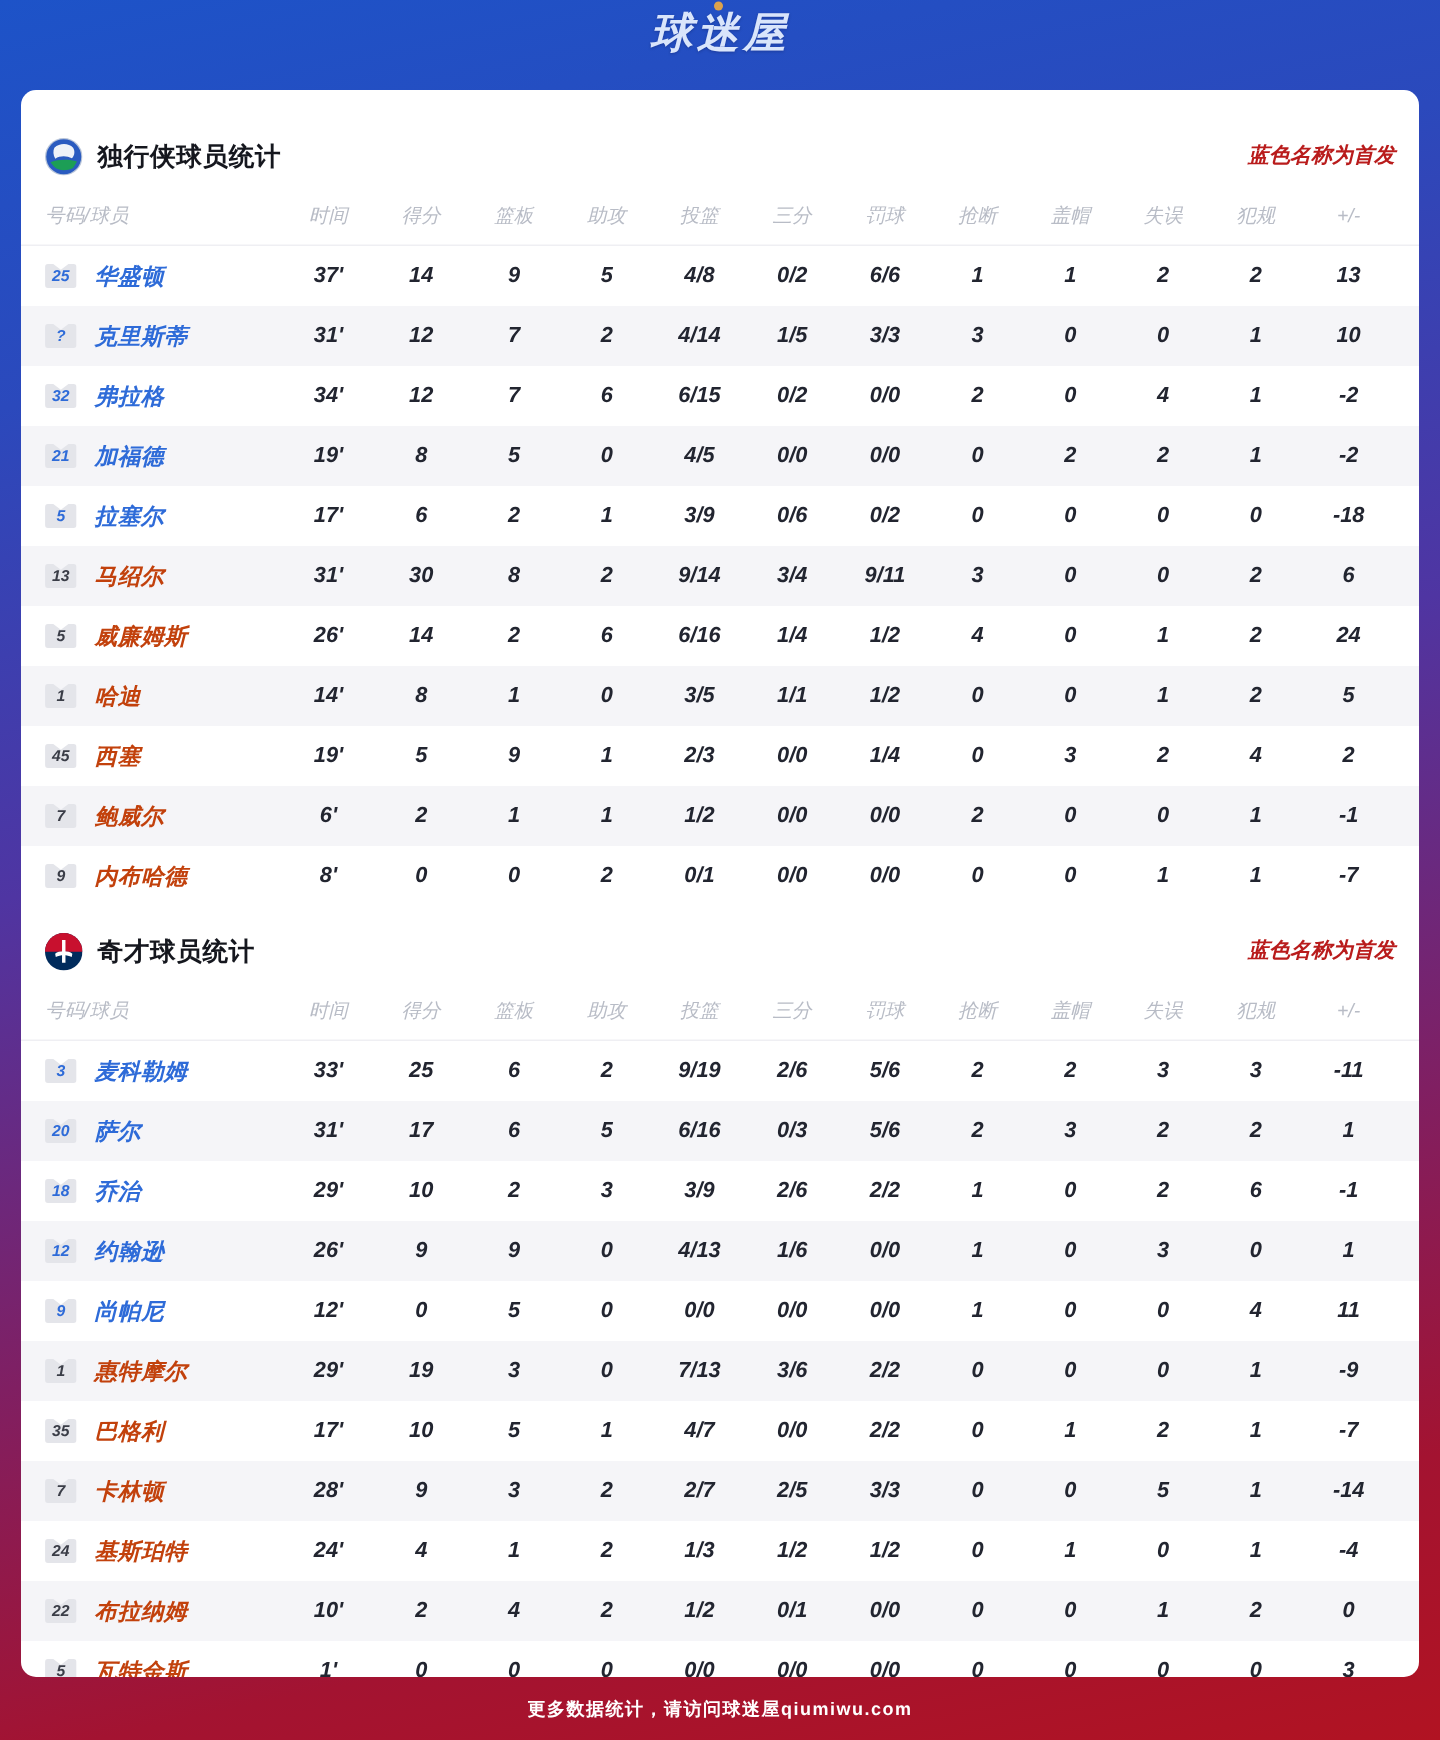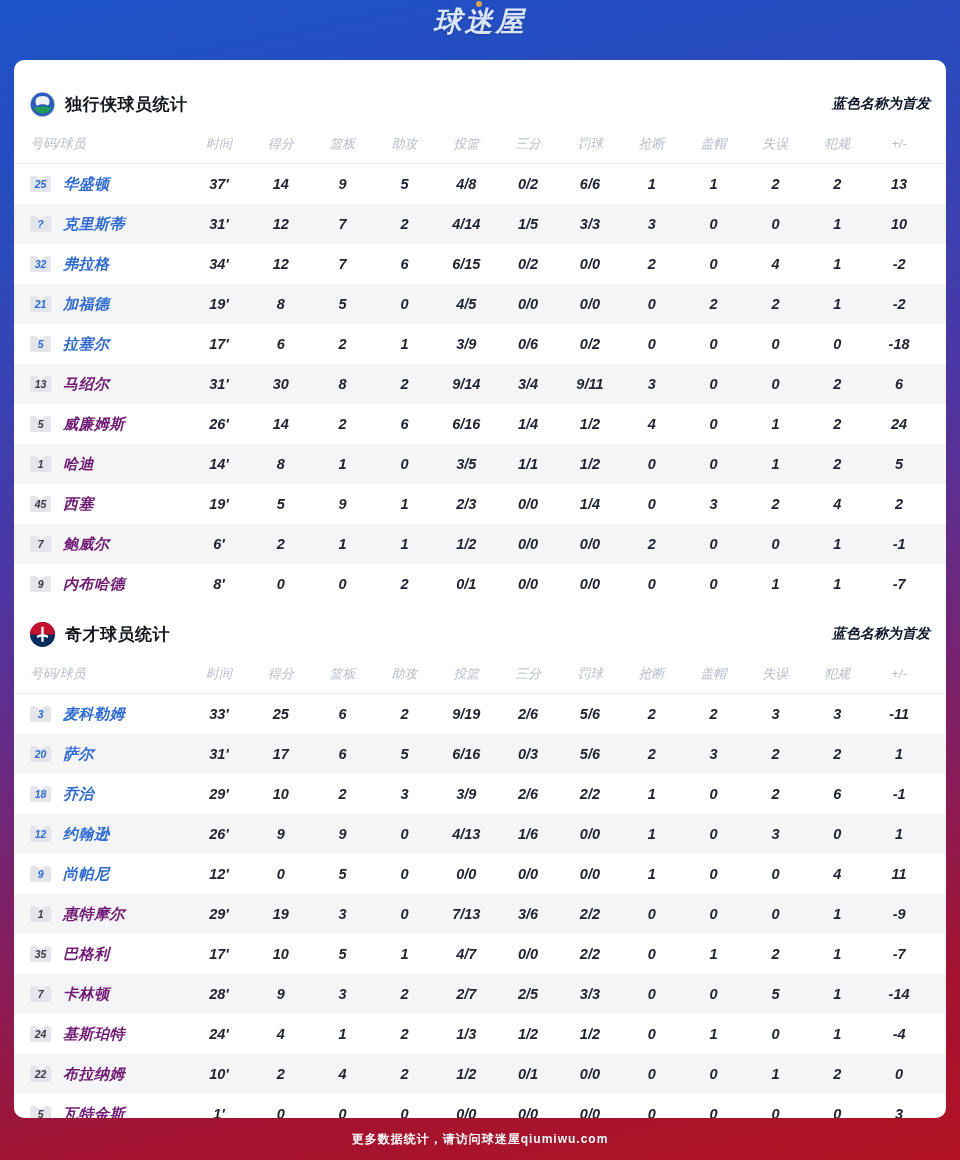--- a/index.html
+++ b/index.html
@@ -22,38 +22,38 @@
   .card {
     position:absolute; left:14px; top:60px; width:932px; height:1058px;
     background:#ffffff; border-radius:10px; overflow:hidden;
   }
   .table-section.first { padding-top:24px; }
   .table-section.second { padding-top:10px; }
   .section-header { display:flex; align-items:center; height:40px; padding:0 16px; }
   .team-icon { width:25px; height:25px; margin-right:10px; flex:0 0 auto; }
   .team-icon svg { width:100%; height:100%; display:block; }
   .section-title { font-size:17px; font-weight:700; color:#15171e; letter-spacing:.5px; }
-  .legend { margin-left:auto; font-size:14px; font-weight:600; color:#0f172a; font-style:italic; }
+  .legend { margin-left:auto; font-size:14px; font-weight:600; color:#b91c1c; font-style:italic; }
   
   .thead { display:flex; align-items:center; height:40px; padding:0 16px;
     border-bottom:1px solid #efeff3; }
   .hcell { color:#b8bcc6; font-size:13px; font-style:italic; }
   .tbody .trow { display:flex; align-items:center; height:40px; padding:0 16px;justify-content:flex-end; }
   .tbody .trow:nth-child(even) { background:#f5f5f8; }
   .pcol { width:158px; display:flex; align-items:center; text-align:left; }
   .scol { flex:1; text-align:center; }
   .badge {
     width:21px; height:16px; margin-right:12px; flex:0 0 auto;
     background:#e4e5ea; border-radius:2px;
     clip-path:polygon(0% 0%,26% 0%,50% 24%,74% 0%,100% 0%,100% 100%,0% 100%);
     display:flex; align-items:center; justify-content:center;
     font-size:10.5px; font-weight:700; font-style:italic; color:#3a3d47;
   }
   .trow.starter .badge { color:#2e6bd8; }
-  .pname { font-size:15px; font-weight:600; font-style:italic; color:#701a75; letter-spacing:.5px; }
+  .pname { font-size:15px; font-weight:600; font-style:italic; color:#c2410c; letter-spacing:.5px; }
   .trow.starter .pname { color:#2e6bd8; }
   .stat { font-size:14.5px; font-weight:600; font-style:italic; color:#222530; }
   
   .footer { position:absolute; left:0; right:0; bottom:0; height:42px;
     display:flex; align-items:center; justify-content:center; }
   .footer-text { color:#ffffff; font-size:12px; font-weight:700; letter-spacing:1px; }
 </style>
 </head>
 <body>
 

